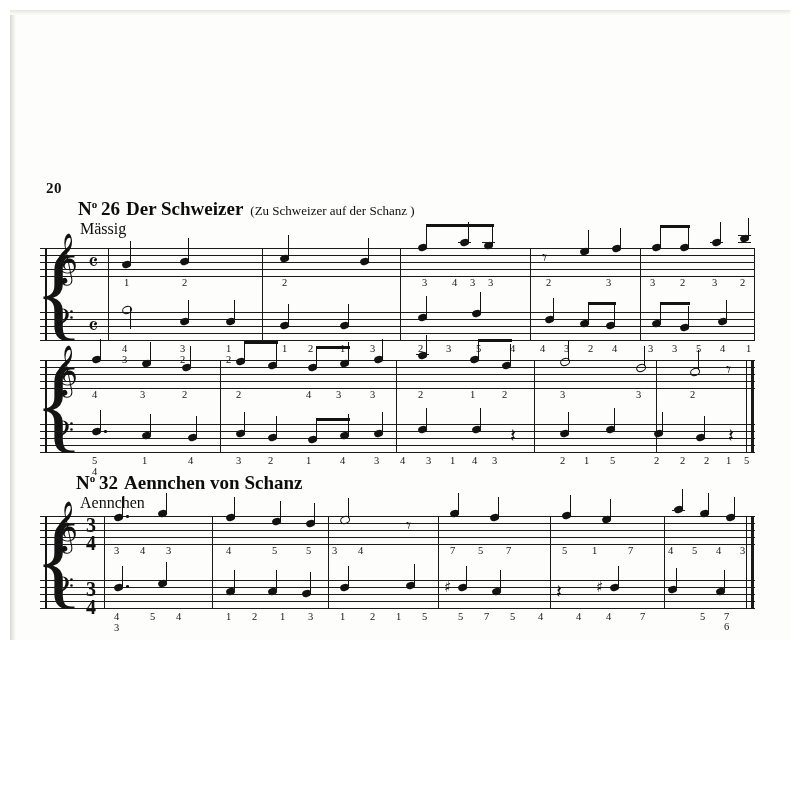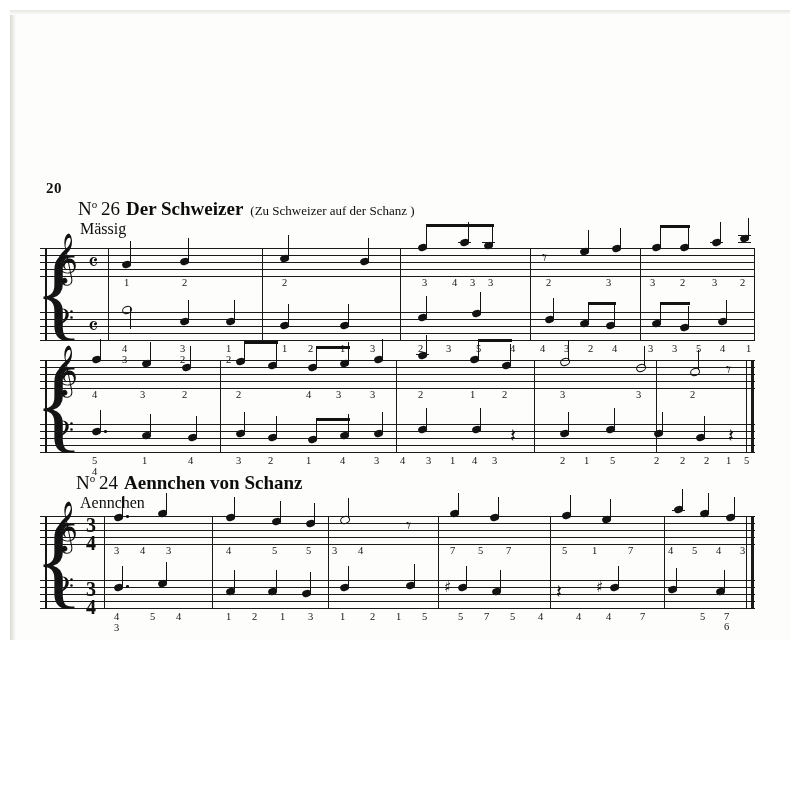--- a/index.html
+++ b/index.html
@@ -63,21 +63,21 @@
 
   
   .piece-title {
     position: absolute;
     font-family: "Liberation Serif", serif;
     color: #0d0d0d;
     white-space: nowrap;
   }
   .piece-title .num {
     font-size: 19px;
-    font-weight: normal;
+    font-weight: bold;
   }
   .piece-title .num sup {
     font-size: 11px;
     vertical-align: super;
   }
   .piece-title .name {
     font-size: 19px;
     font-weight: bold;
     margin-left: 6px;
   }
@@ -627,21 +627,21 @@
     <div class="fing" style="left:544px; top:100px;">1</div>
     <div class="fing" style="left:570px; top:100px;">5</div>
     <div class="fing" style="left:614px; top:100px;">2</div>
     <div class="fing" style="left:640px; top:100px;">2</div>
     <div class="fing" style="left:664px; top:100px;">2</div>
     <div class="fing" style="left:686px; top:100px;">1</div>
     <div class="fing" style="left:704px; top:100px;">5</div>
   </div>
 
   <div class="piece-title" style="left:76px; top:472px;">
-    <span class="num"><span>N</span><sup>o</sup> <span>24</span></span><span class="name">Aennchen von Schanz</span>
+    <span class="num"><span>N</span><sup>o</sup> <span>32</span></span><span class="name">Aennchen von Schanz</span>
   </div>
   <div class="tempo" style="left:80px; top:494px;">Aennchen</div>
 
   <div class="system" style="left:40px; top:512px; width:720px; height:100px;">
     <div class="sysbar" style="left:5px; top:4px; height:92px;"></div>
     <div class="brace" style="left:-6px; top:-4px; font-size:104px;">{</div>
 
     <div class="staff" style="top:4px; width:715px; height:28px;">
       <div class="line" style="top:0px; width:715px;"></div>
       <div class="line" style="top:7px; width:715px;"></div>

